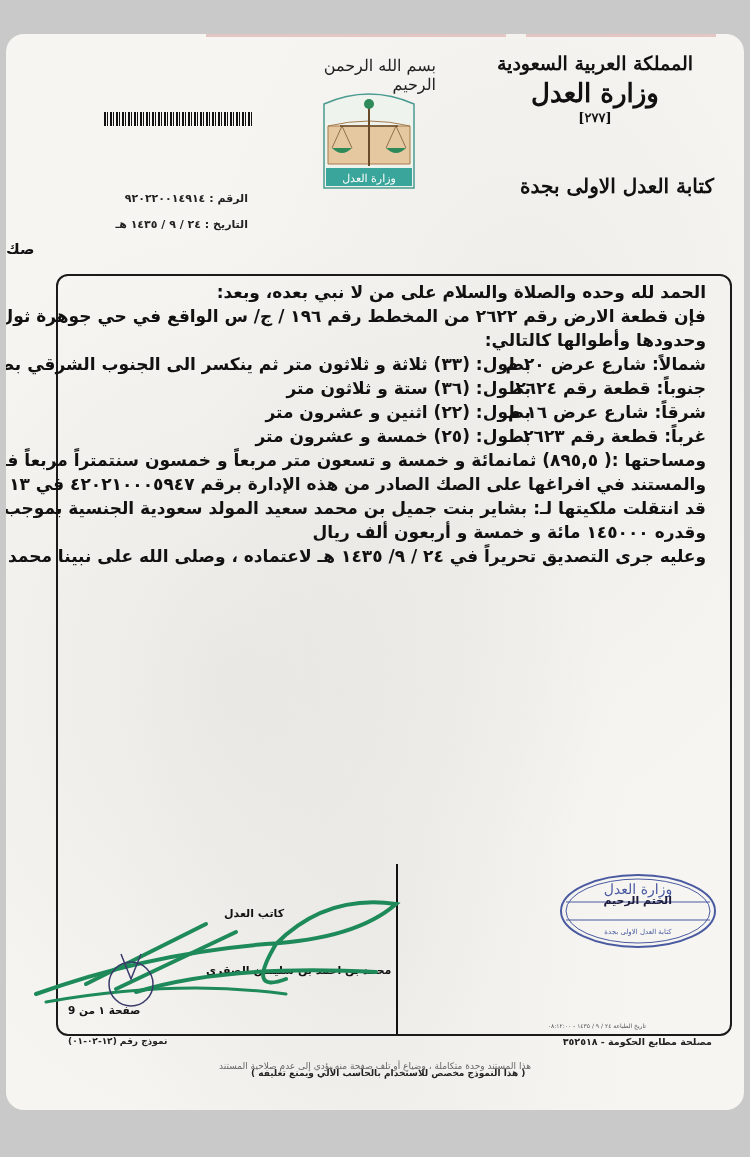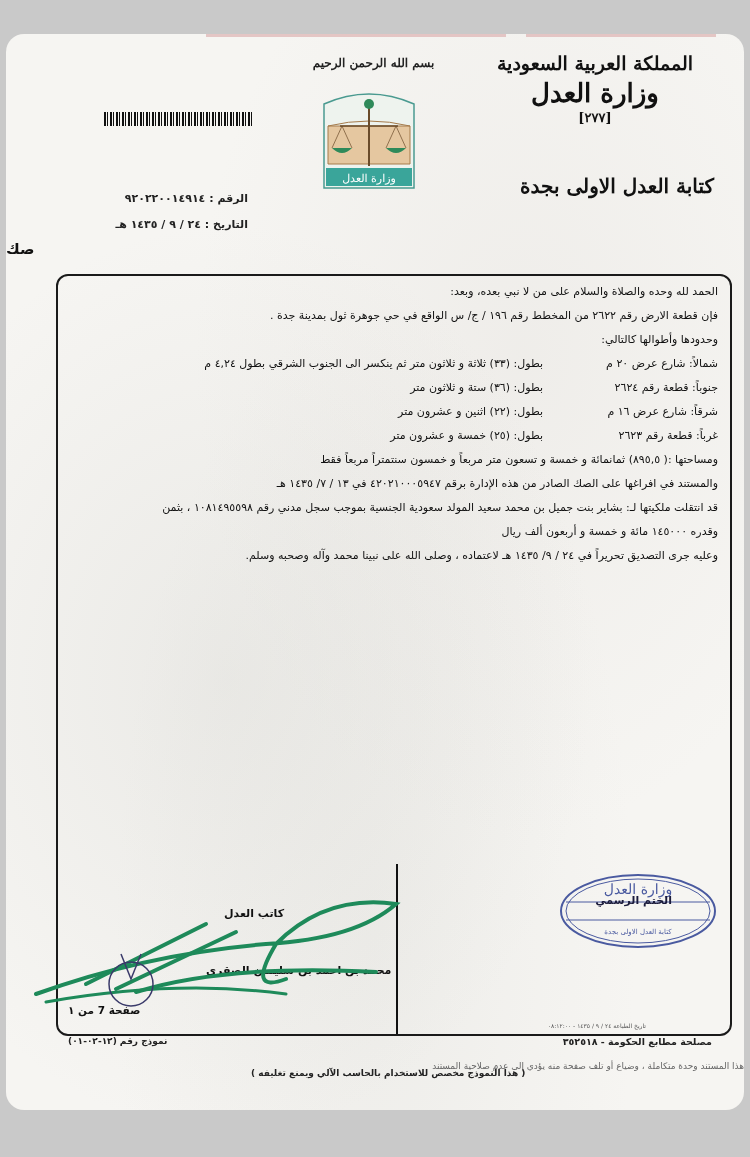--- a/index.html
+++ b/index.html
@@ -25,57 +25,57 @@
   .abs { position: absolute; }
 
   
   .hdr-right { right: 39px; top: 18px; width: 220px; text-align: center; color:#111; font-family: "DejaVu Serif", serif; }
   .kingdom { font-size: 19px; font-weight: bold; letter-spacing: -0.5px; }
   .ministry { font-size: 26px; font-weight: bold; margin-top: 4px; }
   .formno { font-size: 13px; font-weight: bold; margin-top: 2px; }
   .court { right: 30px; top: 140px; font-size: 20px; font-weight: bold; font-family: "DejaVu Serif", serif; color:#111; }
 
   
-  .basmala { left: 305px; top: 22px; width: 125px; text-align:center; font-size: 12px; font-family:"DejaVu Serif", serif; color:#222; font-weight: bold; }
+  .basmala { left: 305px; top: 22px; width: 125px; text-align:right; font-size: 16px; font-family:"DejaVu Serif", serif; color:#222; font-weight: normal; }
   .emblem { left: 312px; top: 52px; width: 102px; height: 108px; }
 
   
   .barcode { left: 98px; top: 78px; width: 150px; height: 14px;
     background: repeating-linear-gradient(90deg, #111 0 2px, #f6f5f2 2px 3px, #111 3px 4px, #f6f5f2 4px 6px); }
   .refline { left: 92px; font-size: 11px; font-weight: bold; color:#222; direction: rtl; width: 150px; text-align: right; margin-top: 40px; }
 
   .title-sak { left: 0; width: 738px; top: 206px; font-size: 15px; font-weight: bold; color:#111; }
 
   
   .mainbox {
     position:absolute; left: 50px; top: 240px; width: 672px; height: 758px;
     border: 2px solid #1a1a1a; border-radius: 12px;
   }
-  .body-text { position:absolute; right: 12px; top: 4px; width: 650px; direction: rtl; color:#111; font-size: 11px; font-weight: normal; }
+  .body-text { position:absolute; right: 24px; top: 4px; width: 650px; direction: rtl; color:#111; font-size: 17px; font-weight: bold; }
   .line { height: 24px; line-height: 24px; white-space: nowrap; }
   .bounds { display: flex; direction: rtl; }
   .bounds .dir { width: 175px; }
   .bounds .len { flex: 1; }
 
   
   .stamp { right: 26px; top: 838px; width: 160px; height: 78px; }
   .stamp-label { right: 72px; top: 860px; font-size: 11px; font-weight: bold; color:#1a1a3a; }
 
   
   .signer-title { left: 218px; top: 873px; font-size: 11px; font-weight: bold; color:#111; }
   .signer-name { left: 200px; top: 930px; font-size: 11px; font-weight: bold; color:#111; direction: rtl; }
   .sig-svg { left: 20px; top: 850px; width: 380px; height: 130px; }
   .pageno { left: 62px; top: 970px; font-size: 10.5px; font-weight: bold; color:#111; direction: rtl; }
 
   
   .tinyprint { right: 98px; top: 988px; font-size: 6px; color:#555; }
   .foot-left { left: 62px; top: 1002px; font-size: 9px; font-weight: bold; color:#222; direction: rtl; }
   .foot-mid { left: 245px; top: 1002px; font-size: 9px; font-weight: bold; color:#222; direction: rtl; margin-top: 32px; }
   .foot-right { right: 32px; top: 1002px; font-size: 9.5px; font-weight: bold; color:#222; direction: rtl; }
-  .foot-note { left: 0; width: 738px; top: 1027px; font-size: 9px; color:#666; direction: rtl; }
+  .foot-note { left: 0; width: 738px; text-align:center; top: 1027px; font-size: 9px; color:#666; direction: rtl; }
   .vline { left: 390px; top: 830px; width: 1.5px; height: 170px; background:#111; }
 </style>
 </head>
 <body>
 
 <div class="page">
   <div class="pinkline" style="left:200px;width:300px;"></div>
   <div class="pinkline" style="left:520px;width:190px;"></div>
 
   <div class="abs hdr-right rtl">
@@ -147,34 +147,34 @@
   <div class="abs vline"></div>
 
   <svg class="abs stamp" viewBox="0 0 160 78">
     <ellipse cx="80" cy="39" rx="77" ry="36" fill="none" stroke="#4a5aa0" stroke-width="2"></ellipse>
     <ellipse cx="80" cy="39" rx="72" ry="32" fill="none" stroke="#4a5aa0" stroke-width="1"></ellipse>
     <line x1="8" y1="30" x2="152" y2="30" stroke="#4a5aa0" stroke-width="1"></line>
     <line x1="8" y1="48" x2="152" y2="48" stroke="#4a5aa0" stroke-width="1"></line>
     <text x="80" y="22" text-anchor="middle" font-size="14" fill="#4a5aa0" font-family="DejaVu Serif, serif">وزارة العدل</text>
     <text x="80" y="62" text-anchor="middle" font-size="7" fill="#4a5aa0" font-family="DejaVu Sans, sans-serif">كتابة العدل الاولى بجدة</text>
   </svg>
-  <div class="abs stamp-label rtl">الختم الرسمي</div>
+  <div class="abs stamp-label rtl">الختم الرحيم</div>
 
   <div class="abs signer-title rtl">كاتب العدل</div>
   <div class="abs signer-name">محمد بن احمد بن سليمان الصقري</div>
   <svg class="abs sig-svg" viewBox="0 0 380 130">
     <path d="M10 110 Q120 70 240 60 Q330 55 370 20 Q300 10 250 60 Q220 110 260 95" fill="none" stroke="#1e8a5a" stroke-width="4" stroke-linecap="round"></path>
     <path d="M60 100 L180 40" fill="none" stroke="#1e8a5a" stroke-width="4" stroke-linecap="round"></path>
     <path d="M90 105 L210 48" fill="none" stroke="#1e8a5a" stroke-width="4" stroke-linecap="round"></path>
     <path d="M110 108 Q200 80 350 88" fill="none" stroke="#1e8a5a" stroke-width="4" stroke-linecap="round"></path>
     <path d="M20 118 Q150 95 260 110" fill="none" stroke="#1e8a5a" stroke-width="3" stroke-linecap="round"></path>
     <circle cx="105" cy="100" r="22" fill="none" stroke="#3a3a6a" stroke-width="1.5"></circle>
     <path d="M95 70 L105 95 L115 70" fill="none" stroke="#3a3a6a" stroke-width="1.5"></path>
   </svg>
 
-  <div class="abs pageno">صفحة 7 من ١</div>
+  <div class="abs pageno">صفحة ١ من 9</div>
 
   <div class="abs tinyprint rtl">تاريخ الطباعة ٢٤ / ٩ / ١٤٣٥ - ٠٨:١٢:٠٠</div>
   <div class="abs foot-right">مصلحة مطابع الحكومة - ٣٥٢٥١٨</div>
   <div class="abs foot-mid">( هذا النموذج مخصص للاستخدام بالحاسب الآلي ويمنع تغليفه )</div>
   <div class="abs foot-left">نموذج رقم (١٢-٠٢-٠١)</div>
   <div class="abs foot-note">هذا المستند وحدة متكاملة ، وضياع أو تلف صفحة منه يؤدي إلى عدم صلاحية المستند</div>
 </div>
 
 </body></html>

